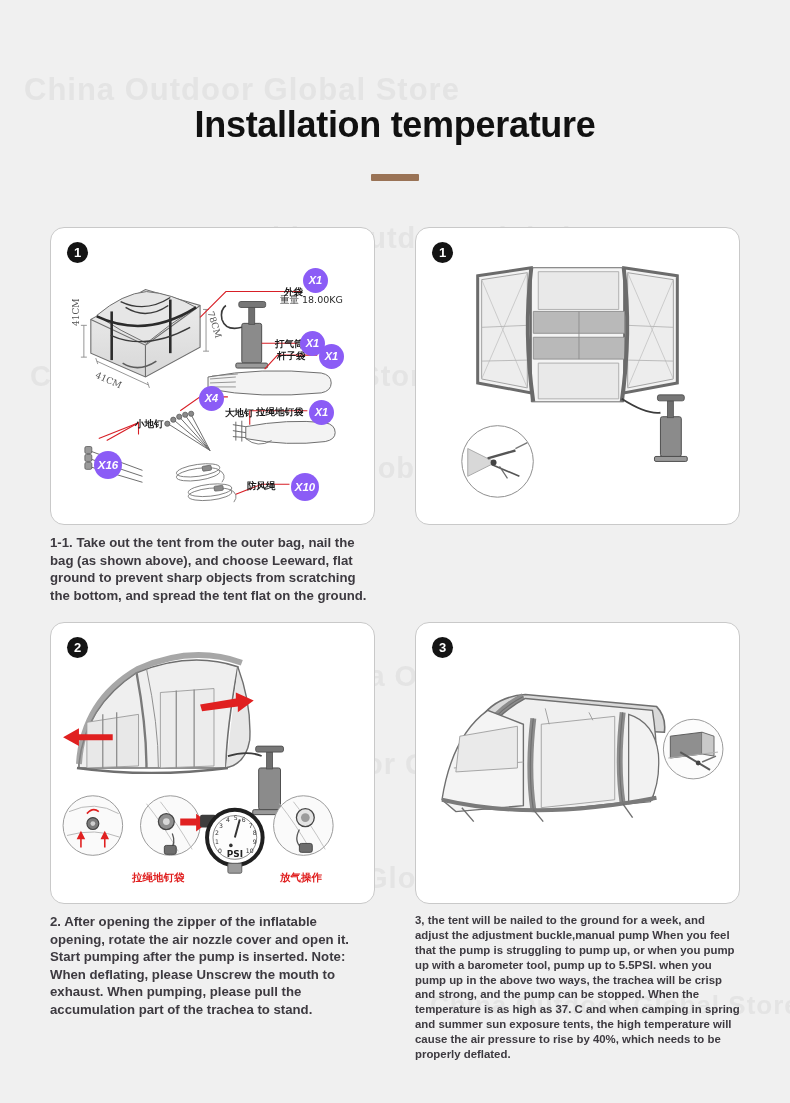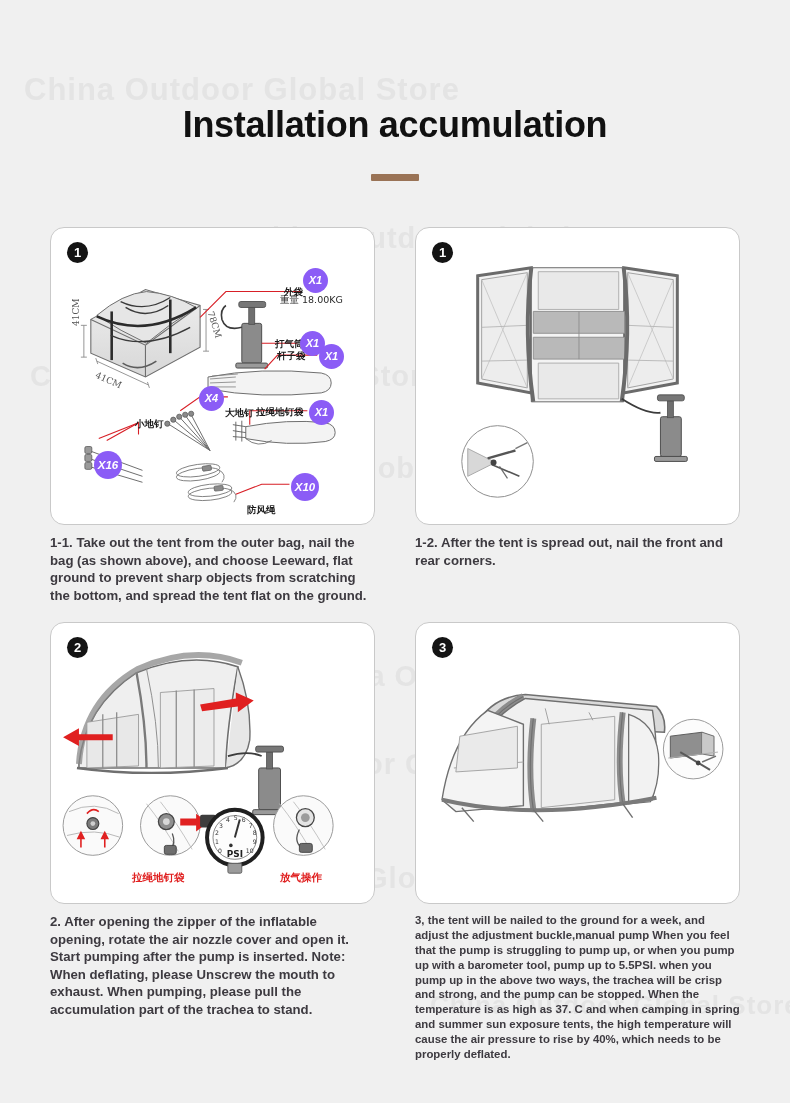--- a/index.html
+++ b/index.html
@@ -172,21 +172,21 @@
   <div class="wm w2">China Outdoor Global Store</div>
   <div class="wm w3">China Outdoor Global Store</div>
   <div class="wm w4">China Outdoor Global Store</div>
   <div class="wm w5">China Outdoor Global Store</div>
   <div class="wm w6">China Outdoor Global Store</div>
   <div class="wm w7">China Outdoor Global Store</div>
   <div class="wm w8">China Outdoor Global Store</div>
 </div>
 
 <div class="header">
-  <div class="page-title">Installation accumulation</div>
+  <div class="page-title">Installation temperature</div>
   <div class="title-rule"></div>
 </div>
 
 <div class="steps">
 
   <div class="step">
     <div class="panel">
       <div class="badge-num">1</div>
 
       <div class="scene">
@@ -311,21 +311,21 @@
         </svg>
       </div>
 
       <div class="plabel" style="top:50px; left:233px;margin-top:8px;">外袋</div>
       <div class="pweight" style="top:66px; left:229px;">重量 18.00KG</div>
       <div class="plabel" style="top:110px; left:224px;">打气筒</div>
       <div class="plabel" style="top:122px; left:226px;">杆子袋</div>
       <div class="plabel" style="top:178px; left:205px;">拉绳地钉袋</div>
       <div class="plabel" style="top:179px; left:174px;">大地钉</div>
       <div class="plabel" style="top:190px; left:84px;">小地钉</div>
-      <div class="plabel" style="top:252px; left:196px;margin-top:24px;">防风绳</div>
+      <div class="plabel" style="top:252px; left:196px;">防风绳</div>
 
       <div class="qty" style="top:40px; left:252px;">X1</div>
       <div class="qty" style="top:103px; left:249px;">X1</div>
       <div class="qty" style="top:116px; left:268px;">X1</div>
       <div class="qty" style="top:172px; left:258px;">X1</div>
       <div class="qty" style="top:158px; left:148px;">X4</div>
       <div class="qty wide" style="top:183px; left:43px;margin-top:40px;">X16</div>
       <div class="qty wide" style="top:245px; left:240px;">X10</div>
 
       <div class="dimlabel" style="top:98px; left:20px; transform:rotate(-90deg); transform-origin:left top;">41CM</div>
@@ -381,21 +381,20 @@
           <path d="M52 222 L80 236 L52 250 Z" fill="#d8d8d8" stroke="#9a9a9a" stroke-width="0.8"></path>
           <path d="M72 232 L100 224" stroke="#555" stroke-width="2.4" fill="none"></path>
           <path d="M76 238 L104 250" stroke="#555" stroke-width="1.6" fill="none"></path>
           <path d="M100 222 L112 216" stroke="#777" stroke-width="1.4" fill="none"></path>
           <circle cx="78" cy="236" r="3" fill="#444"></circle>
           <path d="M84 240 L92 252" stroke="#6a6a6a" stroke-width="1.2" fill="none"></path>
         </svg>
       </div>
     </div>
 
-    <div class="caption">1-2. After the tent is spread out, nail the front and rear corners.</div>
   </div>
 
   <div class="step step-row2">
     <div class="panel panel-sm">
       <div class="badge-num">2</div>
 
       <div class="scene">
         <svg viewBox="0 0 325 282" xmlns="http://www.w3.org/2000/svg">
 
           <path d="M28 142 Q34 84 86 50 Q140 28 188 44 Q176 112 176 146 L28 146 Z" fill="#efefef" stroke="#6f6f6f" stroke-width="1.6"></path>

